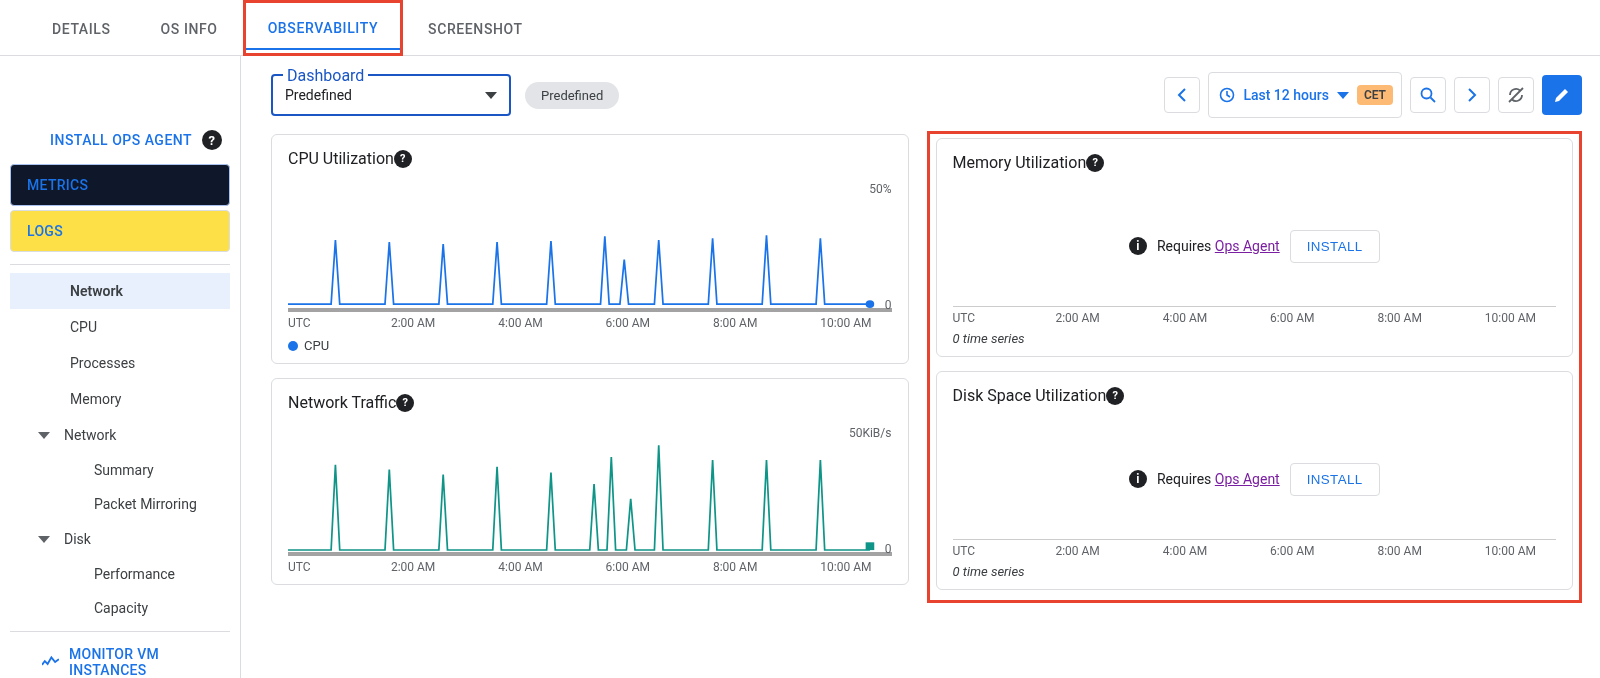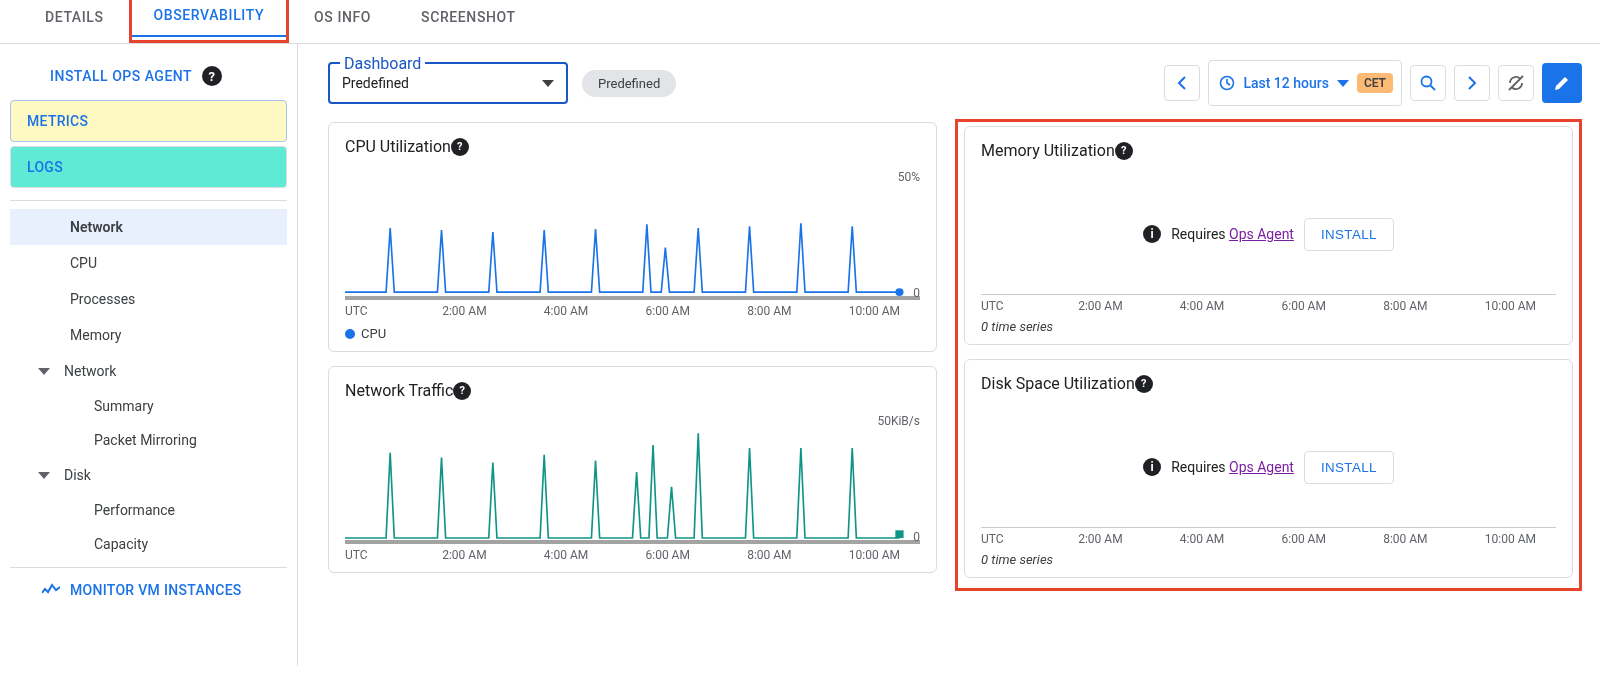--- a/index.html
+++ b/index.html
@@ -8,24 +8,24 @@
     font-size: 14px;
     color: #202124;
     background: #fff;
     width: 1600px;
     height: 678px;
     overflow: hidden;
   }
   
   .top-tabs {
     display: flex;
-    align-items: flex-end;
+    align-items: center;
     border-bottom: 1px solid #dadce0;
-    height: 44px;
-    padding: 0 20px;
+    height: 56px;
+    padding: 0 27px;
   }
   .top-tab {
     padding: 0 22px;
     height: 56px;
     display: flex;
     align-items: center;
     font-size: 14px;
     font-weight: 500;
     letter-spacing: 0.6px;
     color: #5f6368;
@@ -44,45 +44,45 @@
     content: "";
     position: absolute;
     bottom: 3px;
     left: 0; right: 0;
     height: 2px;
     background: #1a73e8;
   }
   
   .body-row { display: flex; height: calc(678px - 56px); }
   .sidebar {
-    width: 298px;
+    width: 241px;
     border-right: 1px solid #dadce0;
     padding: 12px 10px 0 10px;
-    display: flex; flex-direction: column;
+    display: flex; flex-direction: column; justify-content: flex-end;
   }
   .install-agent-row {
     display: flex; align-items: center; gap: 10px;
     padding: 10px 0 14px 40px;
     color: #1a73e8; font-weight: 500; letter-spacing: 0.5px;
   }
   .help-circle {
     width: 20px; height: 20px; border-radius: 50%;
     background: #202124; color: #fff;
     display: inline-flex; align-items: center; justify-content: center;
     font-size: 13px; font-weight: 700;
   }
   .big-tab {
     border: 1px solid #dadce0;
     border-radius: 4px;
     padding: 12px 16px;
     color: #1a73e8; font-weight: 500; letter-spacing: 0.3px;
     margin-bottom: 4px; cursor: pointer;
-    background: #5eead4;
-  }
-  .big-tab.active { background: #fef9c3; border-color: #a9c2f0; }
+    background: #fde047;
+  }
+  .big-tab.active { background: #0f172a; border-color: #a9c2f0; }
   .divider { border-top: 1px solid #dadce0; margin: 8px 0; }
   
   .tree { padding-left: 0; }
   .tree-item {
     display: flex; align-items: center;
     padding: 10px 0 10px 60px;
     color: #3c4043; cursor: pointer; font-size: 14px;
   }
   .tree-item.bold { font-weight: 600; }
   .tree-item.selected { background: #e8f0fe; }
@@ -204,22 +204,22 @@
     cursor:pointer;
   }
   svg { display:block; }
   .plot-svg { width: 100%; height: 100%; }
 </style>
 </head>
 <body>
 
 <div class="top-tabs">
   <div class="top-tab">DETAILS</div>
+  <div class="top-tab">OS INFO</div>
   <div class="top-tab active">OBSERVABILITY</div>
-  <div class="top-tab">OS INFO</div>
   <div class="top-tab">SCREENSHOT</div>
 </div>
 
 <div class="body-row">
 
   <aside class="sidebar">
     <div class="install-agent-row">
       <span>INSTALL OPS AGENT</span>
       <span class="help-circle">?</span>
     </div>

